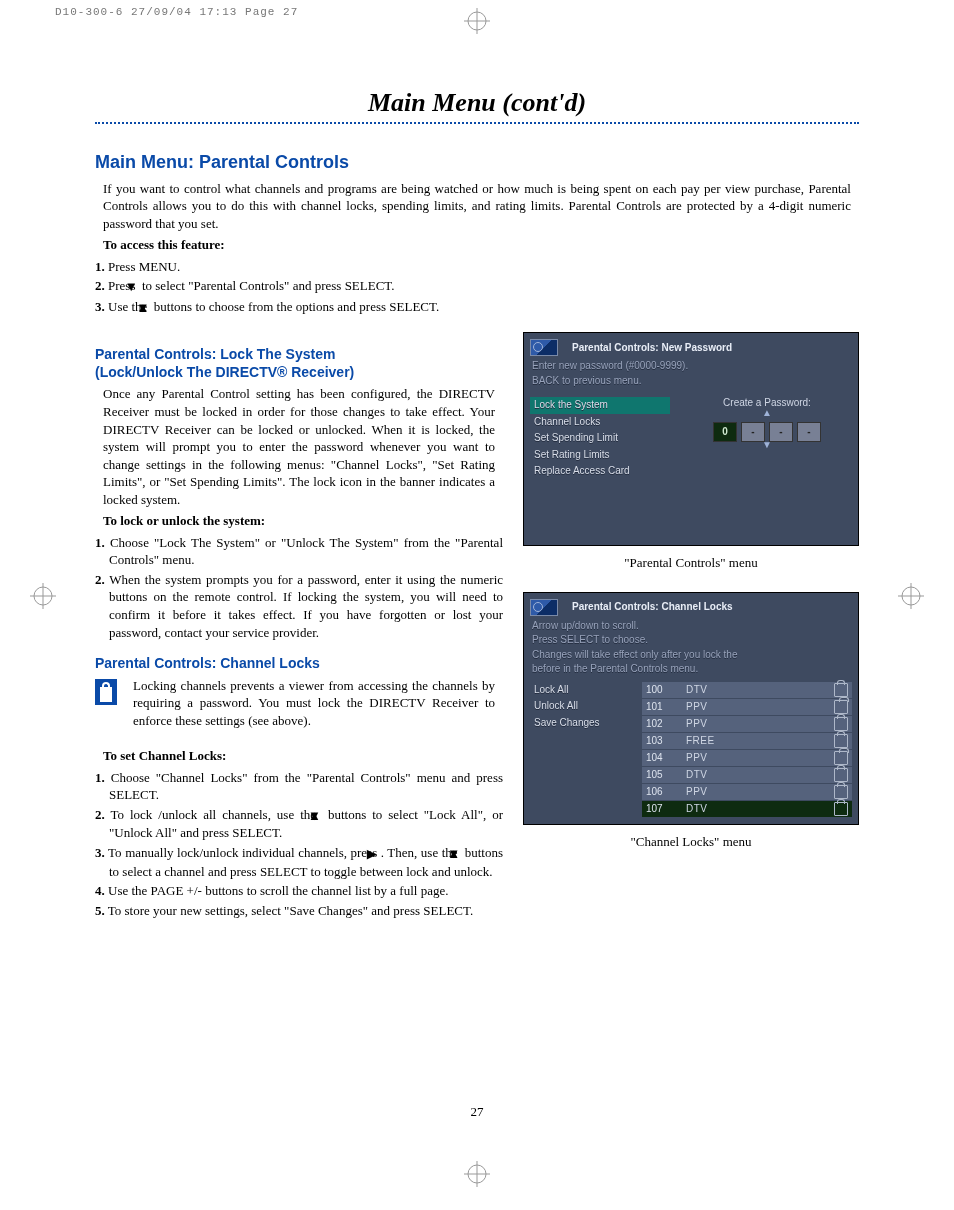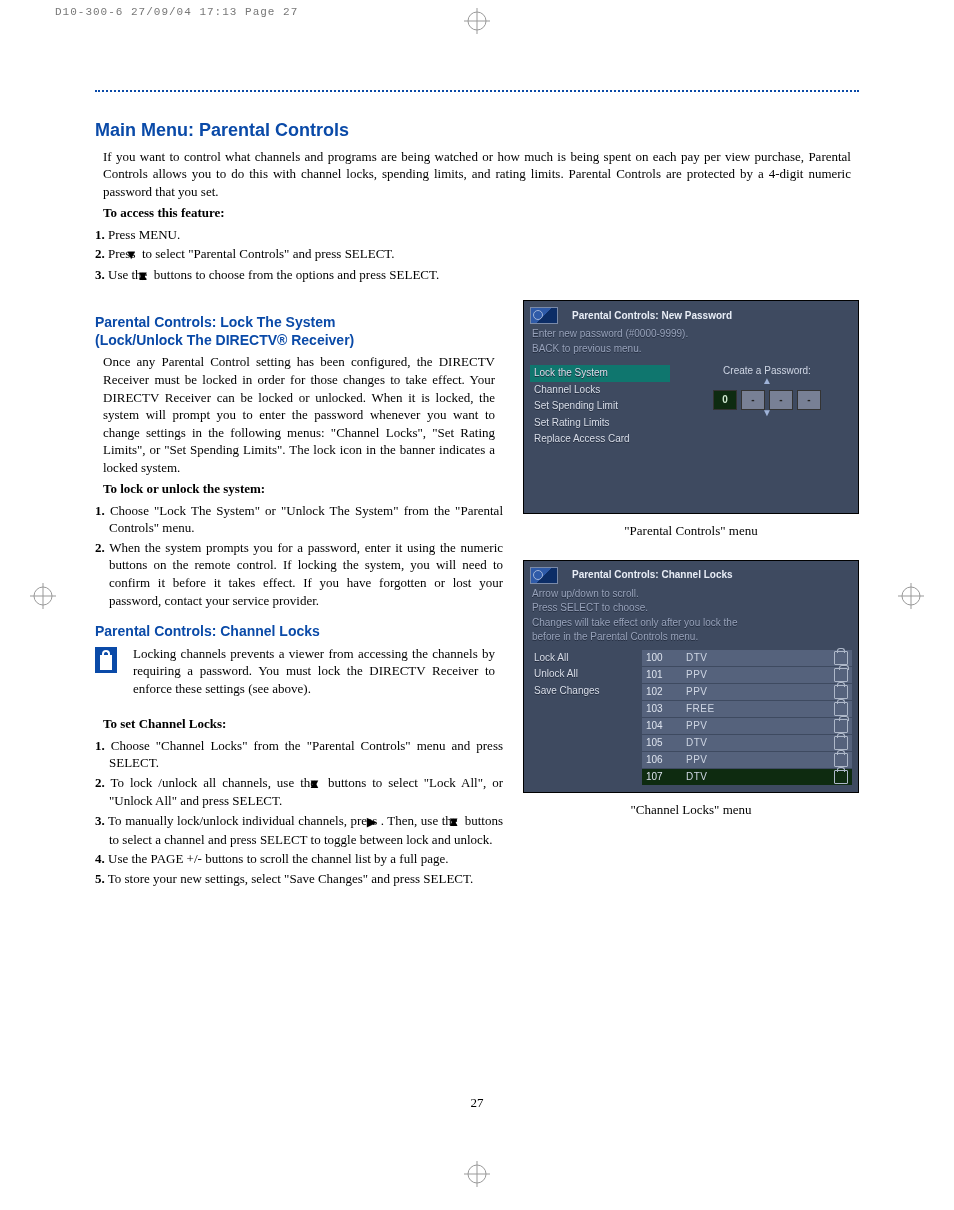--- a/index.html
+++ b/index.html
@@ -44,21 +44,21 @@
   .chlist{flex:1}
   .chrow{display:flex;align-items:center;gap:12px;background:#55627c;padding:1px 4px;margin:0 0 1px}
   .chrow .num{width:28px;color:#dde3ee}
   .chrow .typ{flex:1;color:#cfd6e4;letter-spacing:.5px}
   .chrow .ic{width:12px;height:12px}
   .chrow.cur{background:#0e2b10}
   .ic.lock{border:1px solid #aeb8c9;border-radius:1px;position:relative}
   .ic.lock::before{content:"";position:absolute;left:2px;right:2px;top:-4px;height:4px;border:1px solid #aeb8c9;border-bottom:0;border-radius:3px 3px 0 0}
   .ic.open{border:1px solid #aeb8c9;border-radius:1px;position:relative}
   .ic.open::before{content:"";position:absolute;left:4px;right:-2px;top:-4px;height:4px;border:1px solid #aeb8c9;border-bottom:0;border-radius:3px 3px 0 0}
-  .pgnum{position:absolute;left:0;right:0;bottom:84px;text-align:center;font:13px Georgia,serif}
+  .pgnum{position:absolute;left:0;right:0;bottom:75px;text-align:center;font:13px Georgia,serif}
   .sidecross{position:absolute;top:50%;transform:translateY(-50%)}
 </style>
 </head>
 <body>
 
 <div class="page">
   <div class="slug">D10-300-6  27/09/04  17:13  Page 27</div>
 
   <div class="regmark" style="top:8px">
     <svg width="26" height="26">
@@ -83,20 +83,21 @@
   </div>
   <div class="regmark" style="bottom:8px">
     <svg width="26" height="26">
         <circle cx="13" cy="13" r="9" fill="none" stroke="#999"></circle>
         <line x1="13" y1="0" x2="13" y2="26" stroke="#999"></line>
         <line x1="0" y1="13" x2="26" y2="13" stroke="#999"></line>
       </svg>
   </div>
 
   <div class="content">
+    <h1 class="pagetitle">Main Menu (cont'd)</h1>
     <hr class="dotted">
 
     <h2 class="h2">Main Menu: Parental Controls</h2>
     <p class="para">If you want to control what channels and programs are being watched or how much is being spent on each pay per view purchase, Parental Controls allows you to do this with channel locks, spending limits, and rating limits. Parental Controls are protected by a 4-digit numeric password that you set.</p>
     <p class="para bold">To access this feature:</p>
     <ul class="steps">
       <li><span class="n">1.</span> <span>Press MENU.</span></li>
       <li><span class="n">2.</span> <span>Press </span><span class="tri">▼</span><span> to select "Parental Controls" and press SELECT.</span></li>
       <li><span class="n">3.</span> <span>Use the </span><span class="tri">▲</span><span class="tri">▼</span><span> buttons to choose from the options and press SELECT.</span></li>
     </ul>

